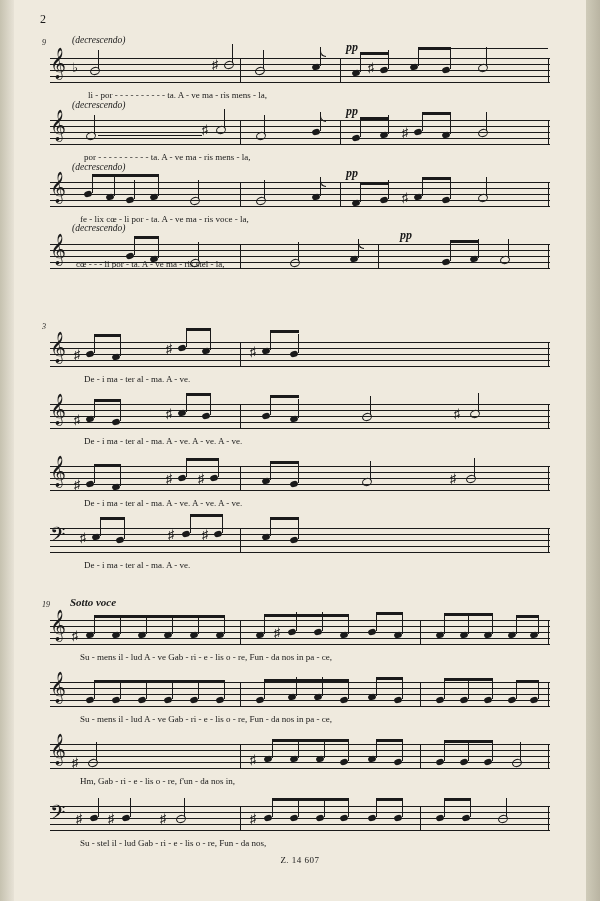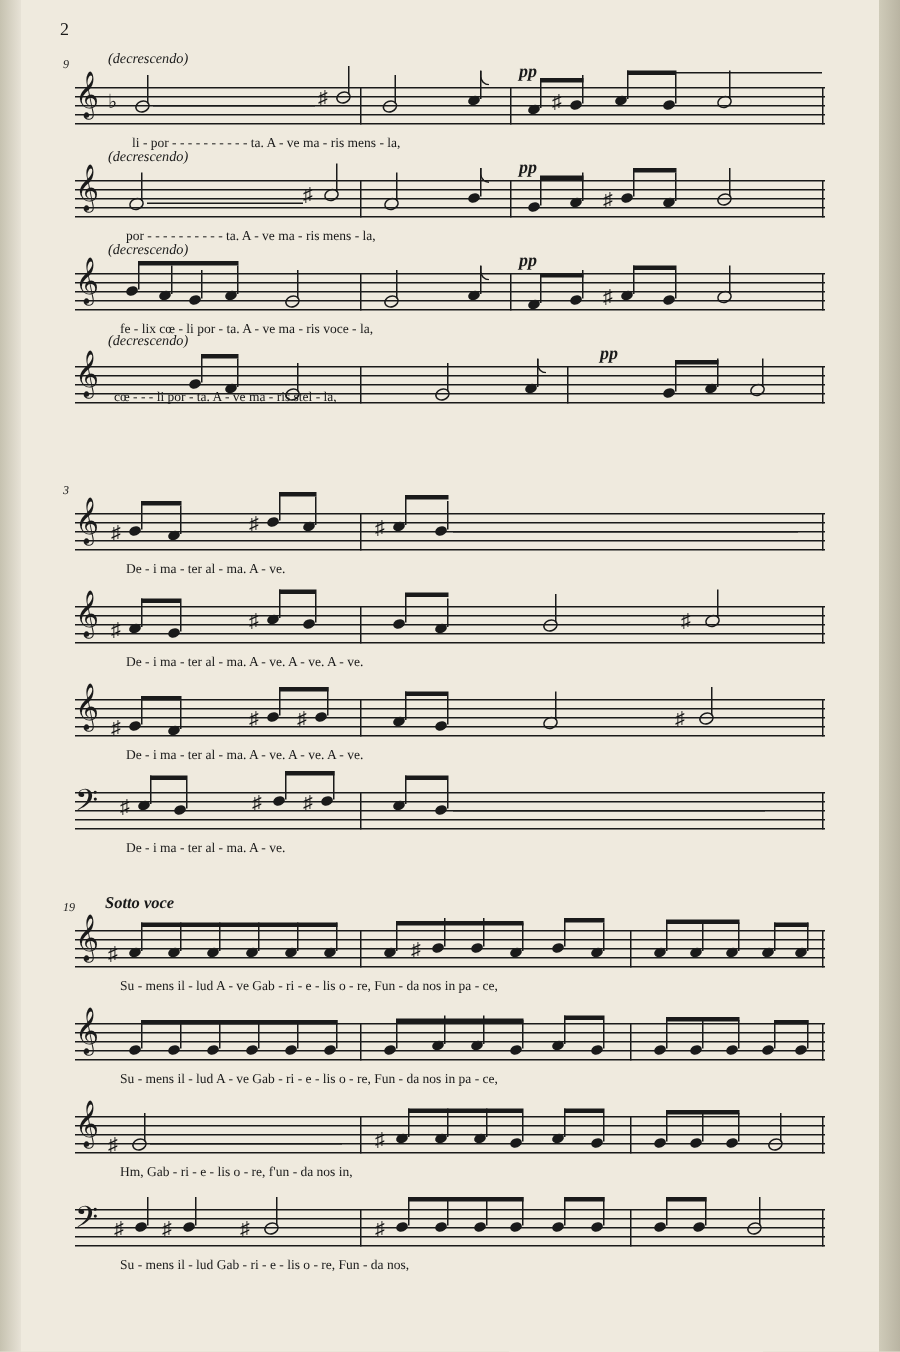--- a/index.html
+++ b/index.html
@@ -550,16 +550,17 @@
       <div class="barline" style="left:370px;"></div>
       <div class="nh" style="left:386px;top:9px;"></div>
       <div class="stem" style="left:394px;top:-8px;"></div>
       <div class="nh" style="left:412px;top:9px;"></div>
       <div class="stem" style="left:420px;top:-8px;"></div>
       <div class="beam" style="left:394px;top:-8px;width:27px;"></div>
       <div class="nh open" style="left:448px;top:9px;"></div>
       <div class="stem" style="left:456px;top:-8px;"></div>
       <div class="endbar" style="left:498px;"></div>
     </div>
-    <div class="lyr" style="left:30px;top:230px;">Su - mens   il -  lud                     Gab - ri - e - lis    o - re,       Fun - da     nos,</div>
+    <div class="lyr" style="left:30px;top:230px;">Su - stel   il -  lud                     Gab - ri - e - lis    o - re,       Fun - da     nos,</div>
   </div>
 
+  <div class="footer">Z. 14 607</div>
 </div>
 
 </body></html>

